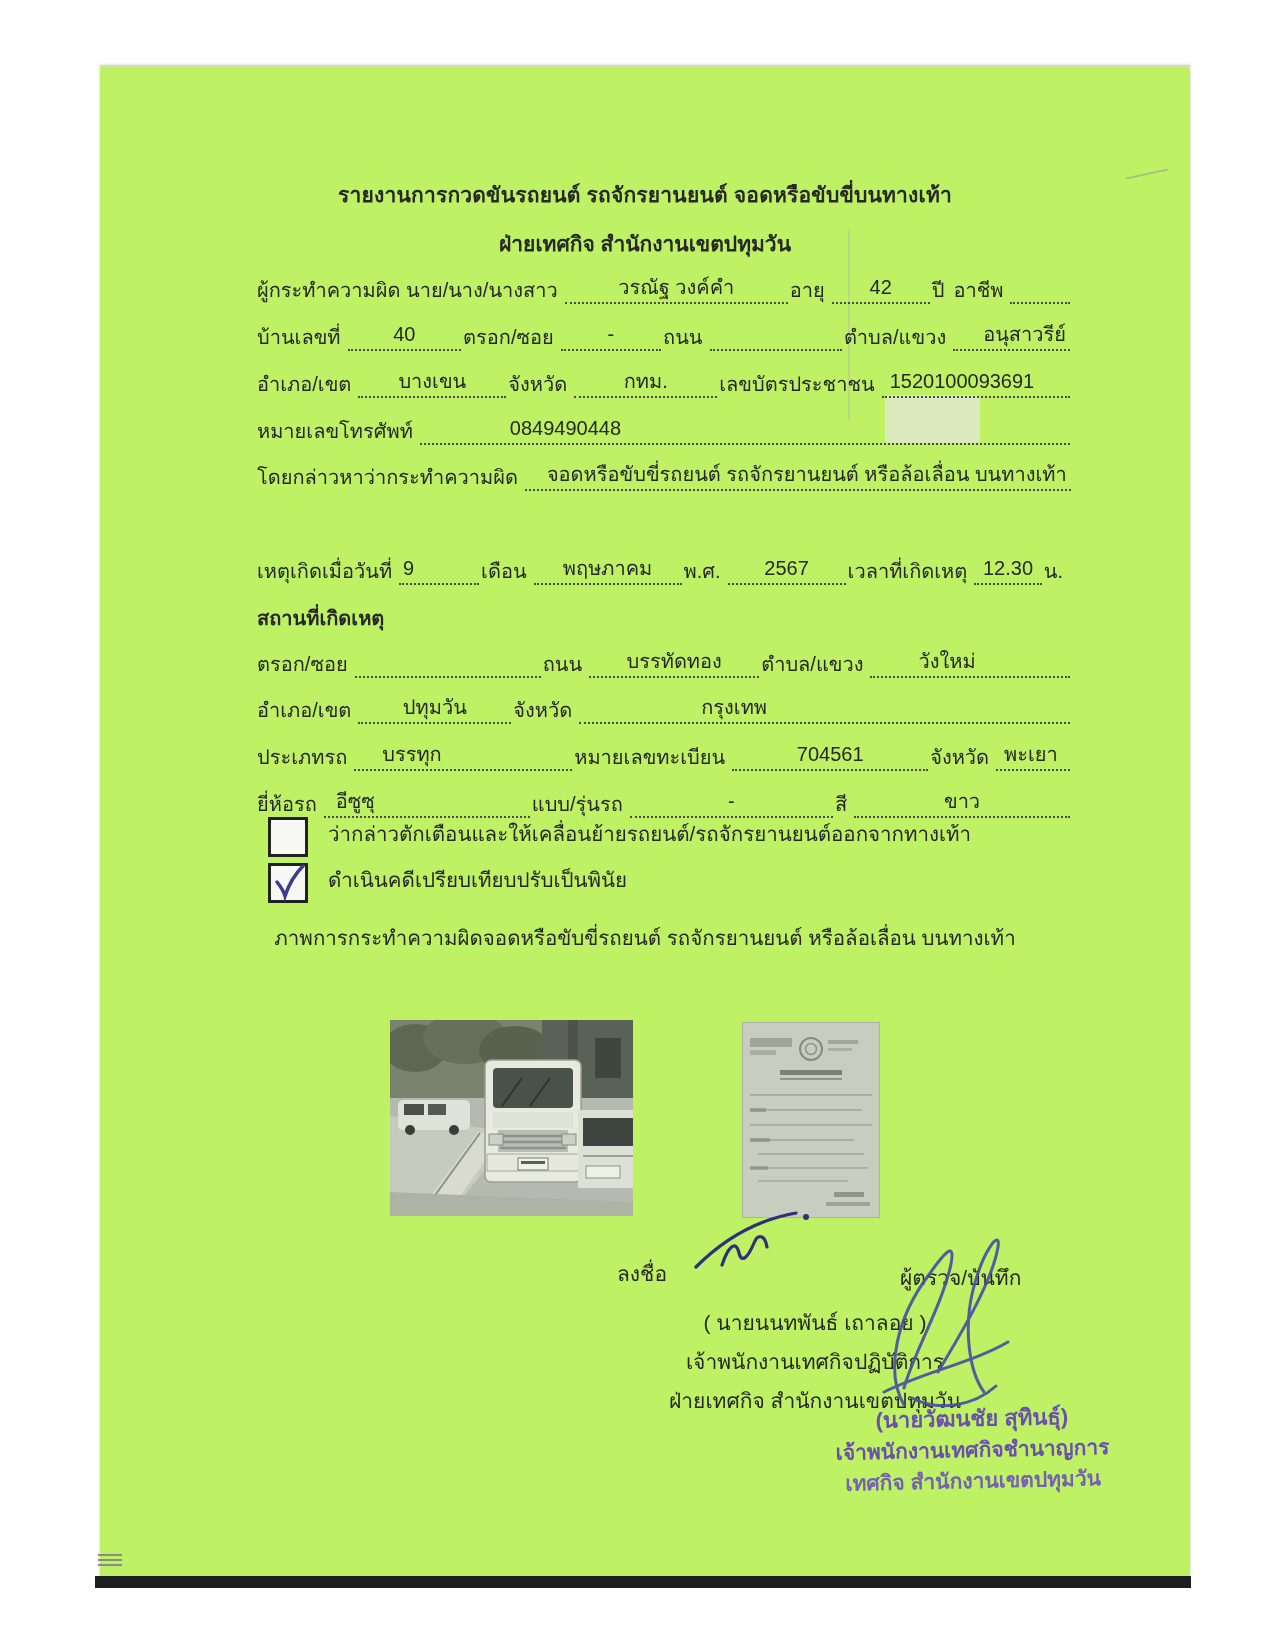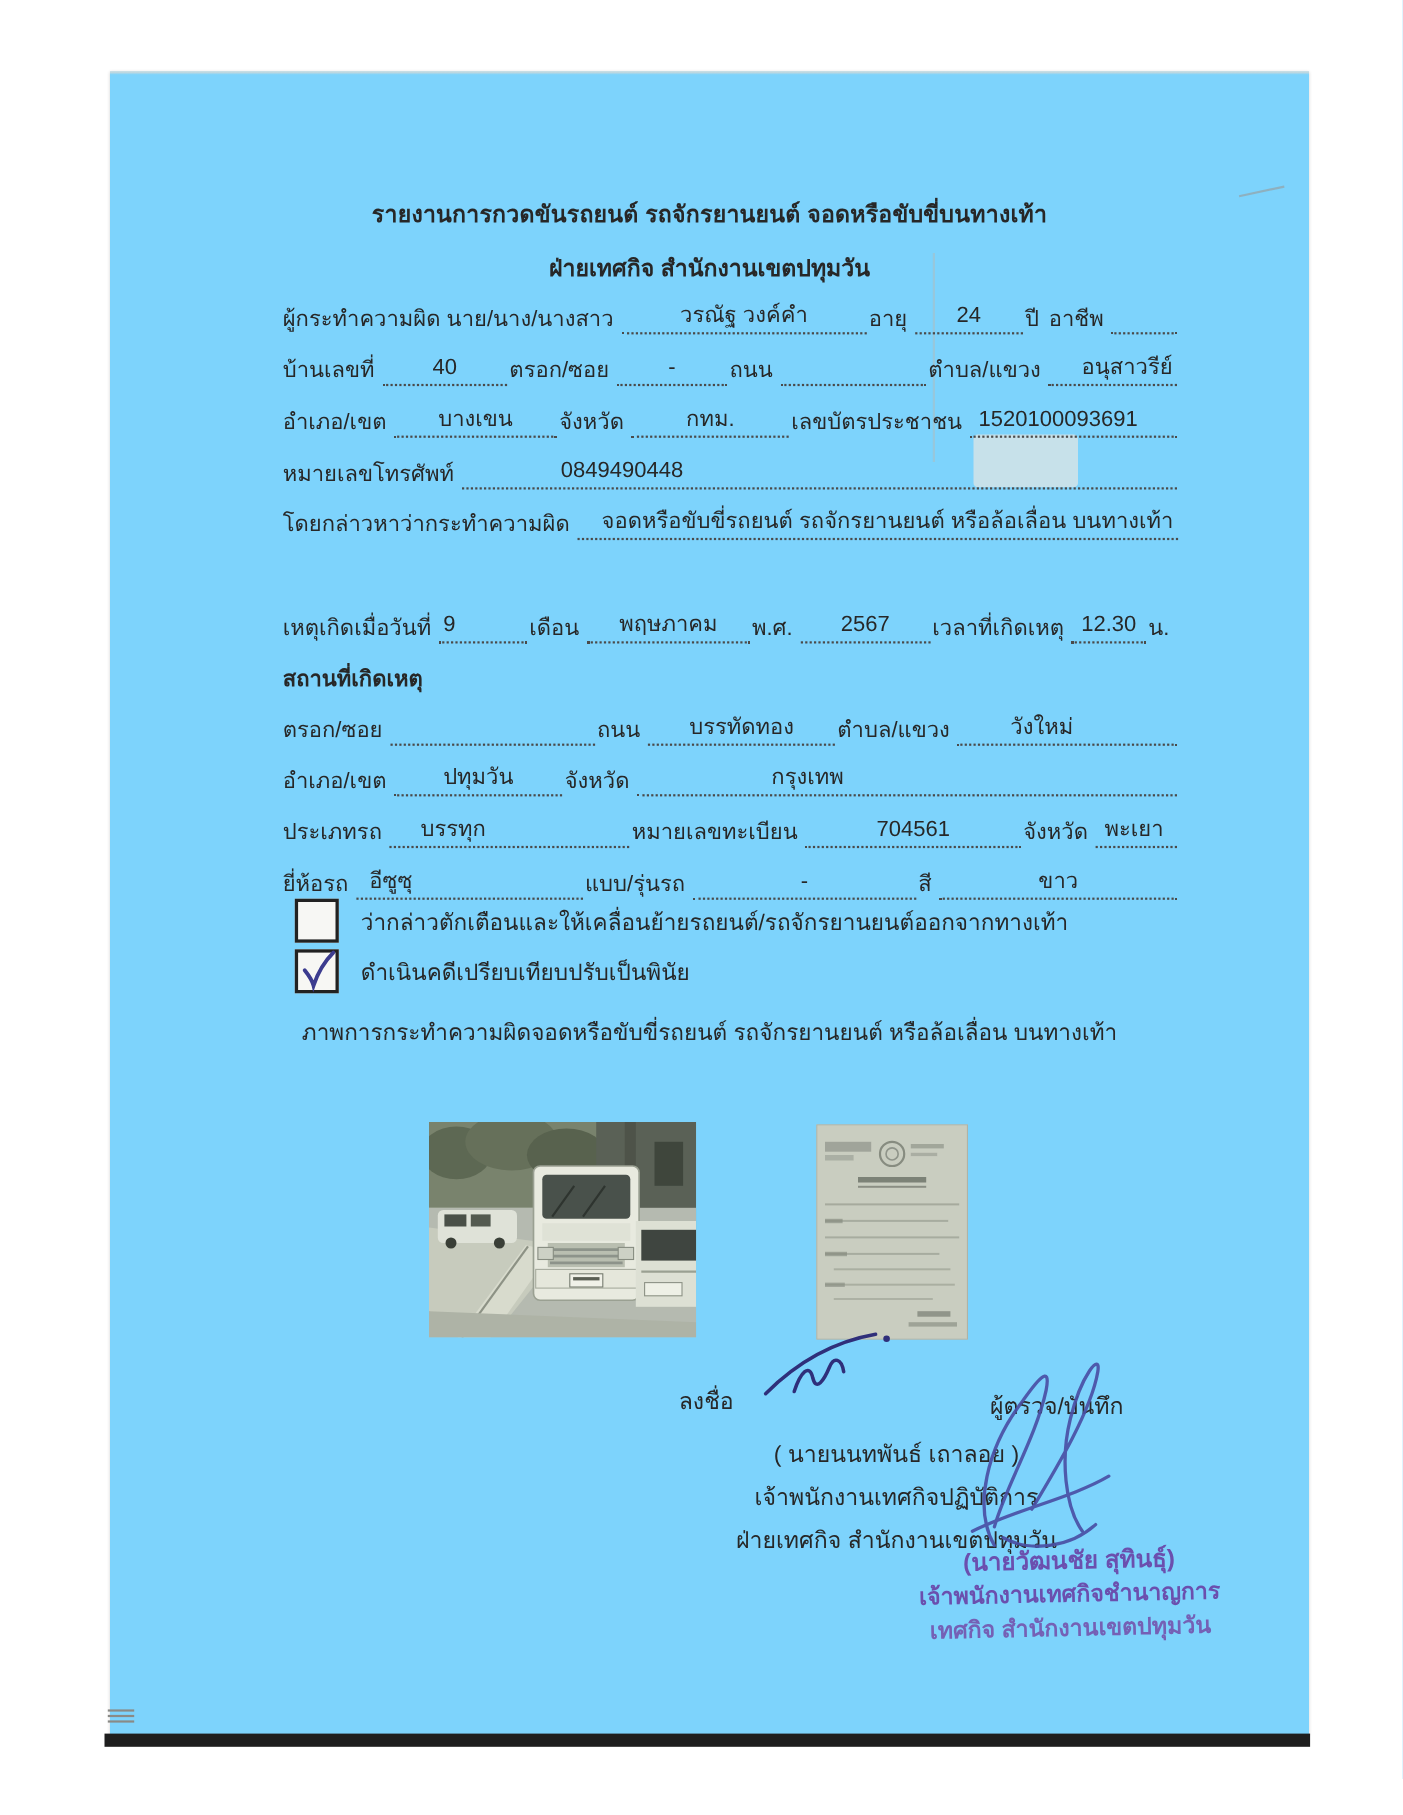--- a/index.html
+++ b/index.html
@@ -1,28 +1,28 @@
 <!DOCTYPE html>
 <html><head>
 <meta charset="utf-8">
 <style>
   html,body{margin:0;padding:0;background:#ffffff;}
   body{width:1275px;height:1650px;position:relative;font-family:"Liberation Sans","DejaVu Sans",sans-serif;color:#272727;}
-  .paper{position:absolute;left:100px;top:65px;width:1090px;height:1512px;background:#7dd3fc;box-shadow:0 0 3px rgba(0,0,0,.18);}
+  .paper{position:absolute;left:100px;top:65px;width:1090px;height:1512px;background:#bef264;box-shadow:0 0 3px rgba(0,0,0,.18);}
   .paper-topedge{position:absolute;left:0;top:0;width:100%;height:3px;background:linear-gradient(to bottom,#d9d9d4,rgba(0,0,0,0));}
   .corner-mark{position:absolute;right:22px;top:108px;width:42px;height:2px;background:#9a9a96;transform:rotate(-12deg);opacity:.6;}
   .artifact-line{position:absolute;left:748px;top:165px;width:2px;height:190px;background:#b9b9b4;opacity:.45;}
   .bleed{position:absolute;left:785px;top:330px;width:95px;height:48px;background:#e7e7e3;opacity:.7;border-radius:4px;}
   .title{position:absolute;left:0;top:113px;width:100%;text-align:center;font-size:21px;font-weight:bold;letter-spacing:.2px;}
   .subtitle{position:absolute;left:0;top:162px;width:100%;text-align:center;font-size:21px;font-weight:bold;}
   .fline{position:absolute;left:155px;right:120px;display:flex;align-items:flex-end;font-size:20px;line-height:27px;white-space:nowrap;}
   .lbl{margin:16px 5px 0 0;padding:0 2px;}
   .dot{border-bottom:2px dotted #4a4a4a;text-align:center;padding:0 4px 1px 4px;min-height:27px;}
   .grow{flex:1 1 auto;}
-  .chkrow{position:absolute;left:168px;display:flex;align-items:center;gap:20px;}
+  .chkrow{position:absolute;left:168px;display:flex;align-items:flex-start;gap:20px;}
   .chkbox{width:34px;height:34px;border:3px solid #222;background:#f7f7f4;position:relative;flex:0 0 auto;}
   .chkbox svg{position:absolute;left:-2px;top:-6px;}
   .chklabel{font-size:20.5px;}
   .caption{position:absolute;left:0;top:856px;width:100%;text-align:center;font-size:20.5px;}
   .photo{position:absolute;overflow:hidden;}
   .sig-label{position:absolute;font-size:21px;}
   .sig-block{position:absolute;left:550px;top:1238px;width:330px;text-align:center;font-size:21px;line-height:39px;}
   .stamp{position:absolute;left:700px;top:1338px;width:345px;text-align:center;transform:rotate(-1.2deg);line-height:31px;}
   .stamp .s1{font-size:22px;font-weight:bold;}
   .stamp .s2{font-size:21px;font-weight:bold;}
@@ -41,21 +41,21 @@
   <div class="artifact-line"></div>
   <div class="bleed"></div>
 
   <div class="title">รายงานการกวดขันรถยนต์ รถจักรยานยนต์ จอดหรือขับขี่บนทางเท้า</div>
   <div class="subtitle">ฝ่ายเทศกิจ สำนักงานเขตปทุมวัน</div>
 
   <div class="fline" style="top:196px;">
     <span class="lbl">ผู้กระทำความผิด นาย/นาง/นางสาว</span>
     <span class="dot" style="width:215px;">วรณัฐ วงค์คำ</span>
     <span class="lbl">อายุ</span>
-    <span class="dot" style="width:90px;">24</span>
+    <span class="dot" style="width:90px;">42</span>
     <span class="lbl">ปี</span>
     <span class="lbl">อาชีพ</span>
     <span class="dot grow"></span>
   </div>
 
   <div class="fline" style="top:243px;">
     <span class="lbl">บ้านเลขที่</span>
     <span class="dot" style="width:112px;">40</span>
     <span class="lbl">ตรอก/ซอย</span>
     <span class="dot" style="width:98px;">-</span>

